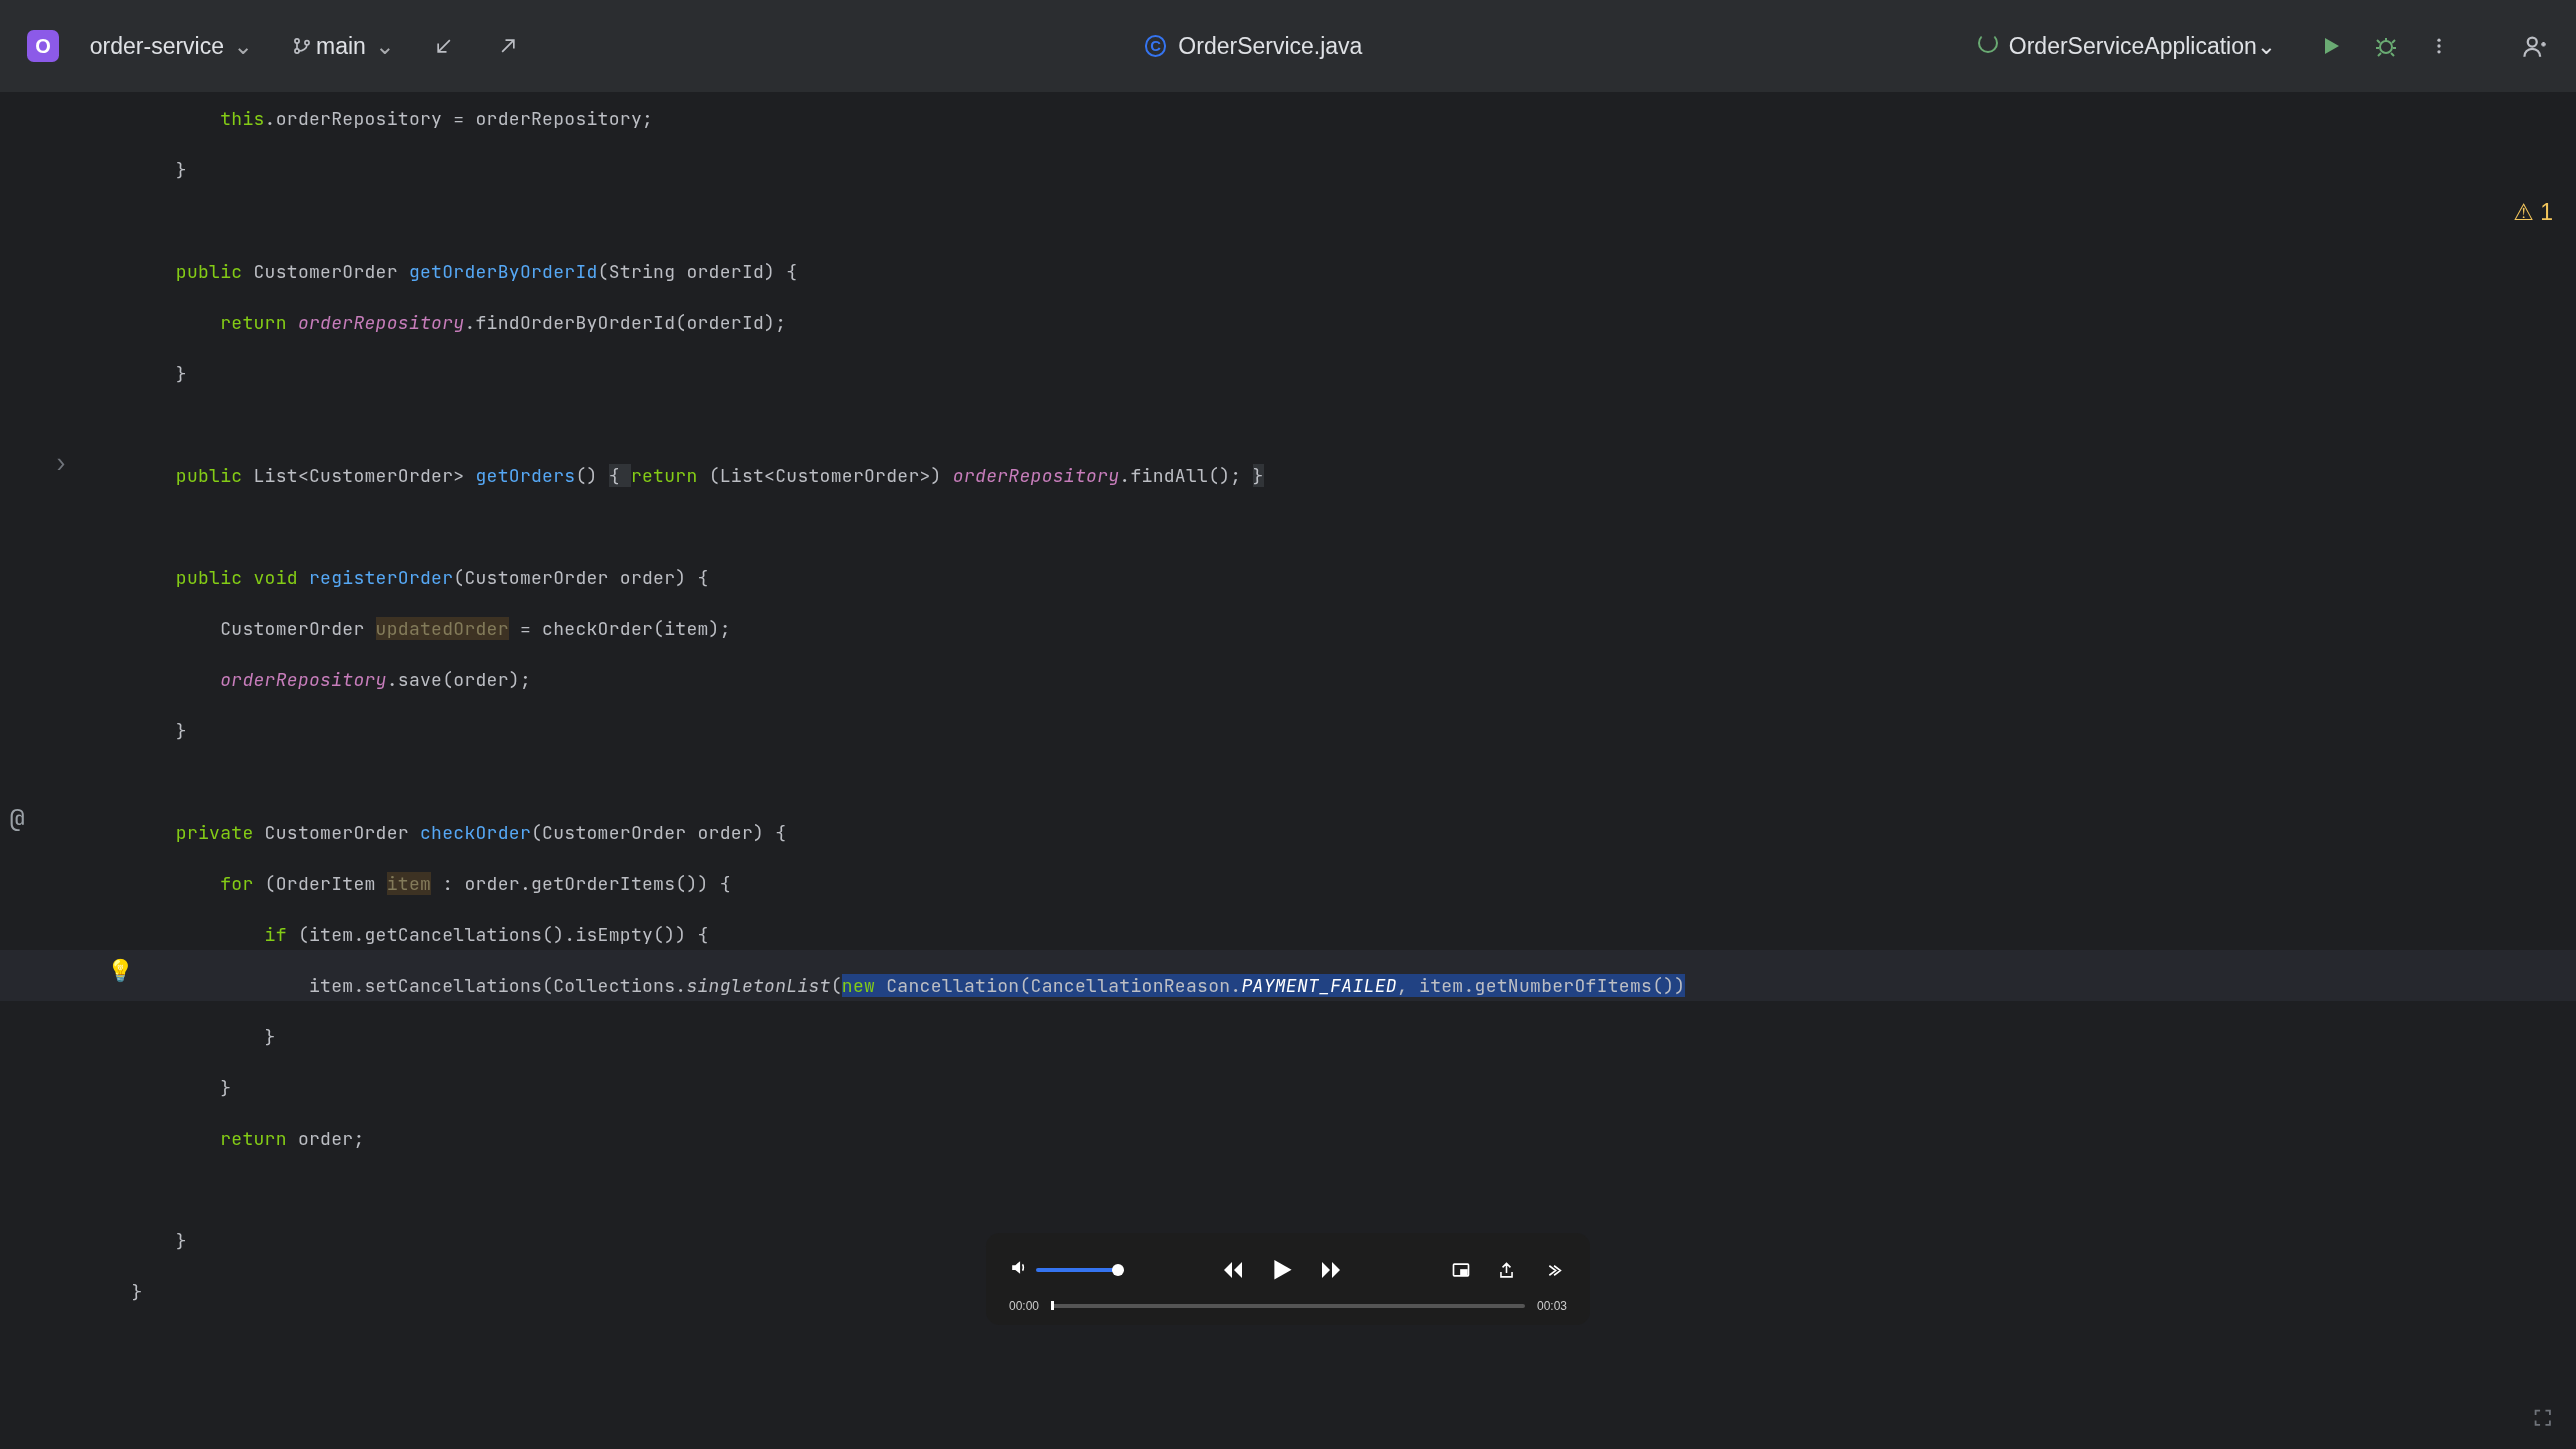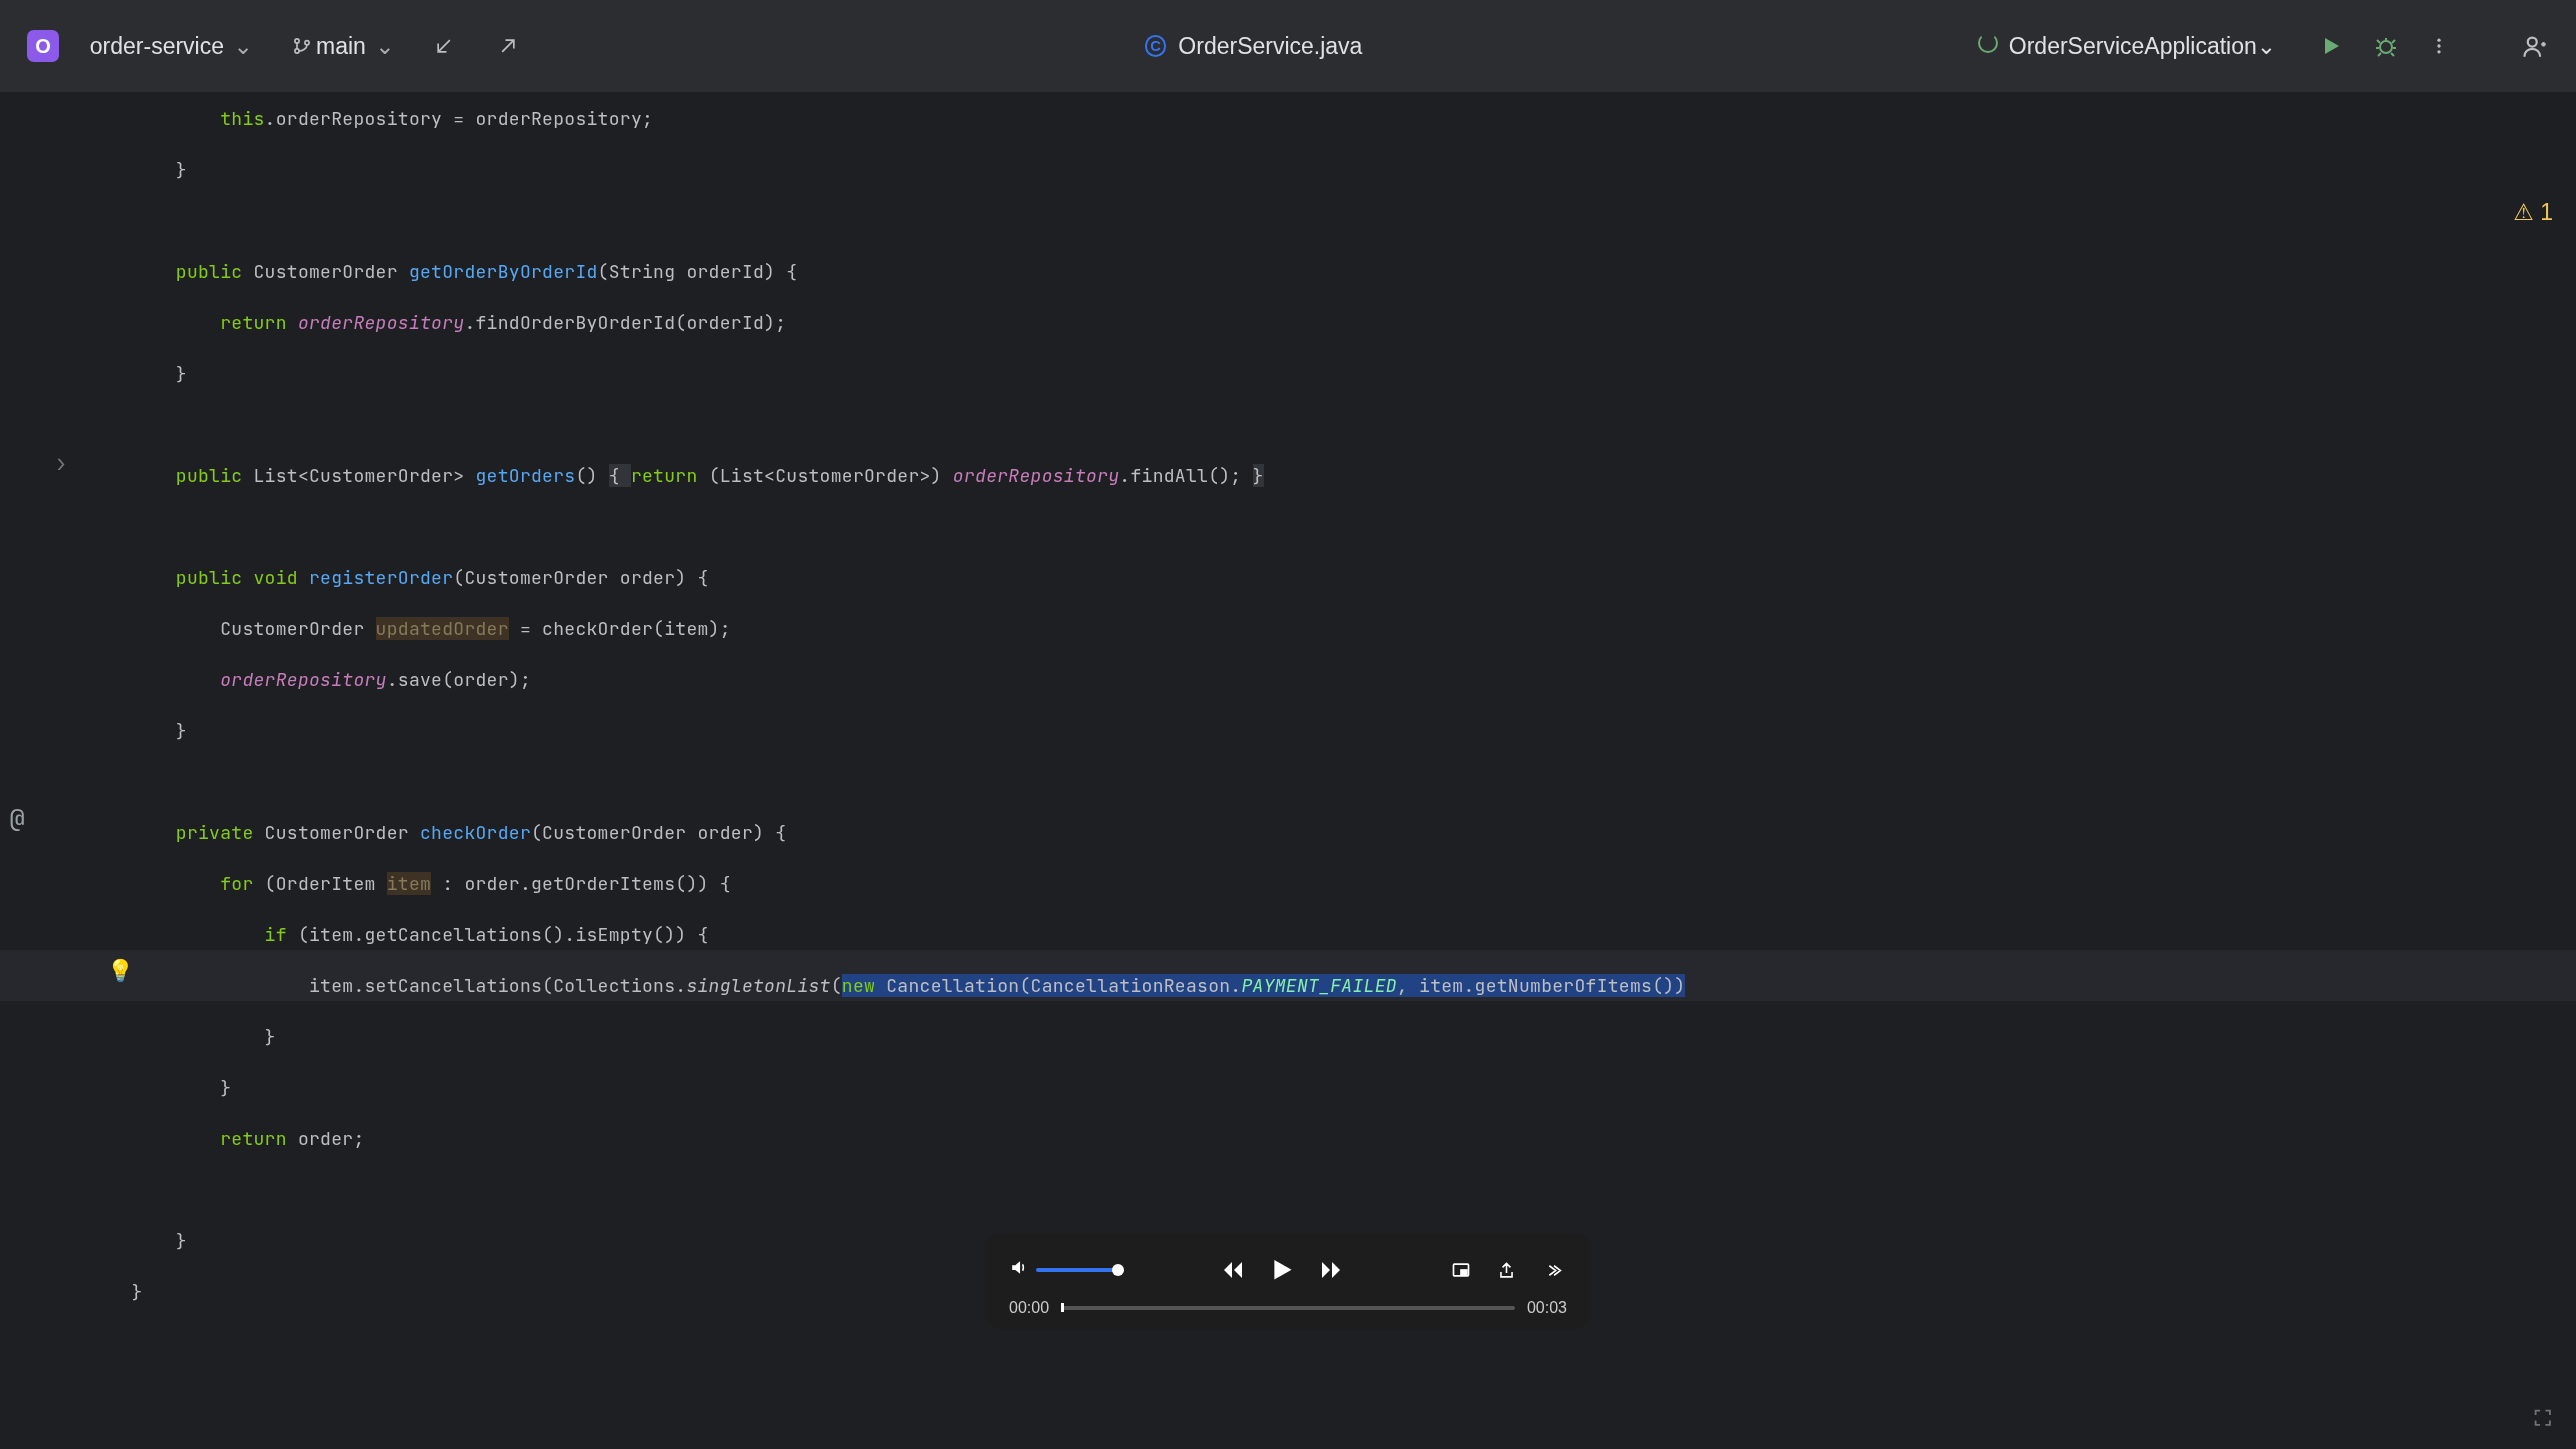--- a/index.html
+++ b/index.html
@@ -65,21 +65,21 @@
   .code {
     position:absolute; left:87px; right:20px; top:0; bottom:0;
     white-space: pre;
     line-height: 51px;
     font-size: 18px;
     letter-spacing: 0.3px;
   }
   .code span.kw   { color:#84cc16; }
   .code span.mname{ color:#56a8f5; }
   .code span.field{ color:#c77dbb;font-style:italic; }
-  .code span.const{ font-style:italic; color:#86efac; }
+  .code span.const{ font-style:italic; color:#ffffff; }
   .code span.warn { color:#837b5a; } 
   .code span.sel  { background:#214283; }
   .code span.stat { font-style:italic; }
   .bulb {
     position:absolute;
     left: 107px;
     color:#f2c55c;
     font-size:21.5px;
   }
   .fold {
@@ -124,21 +124,21 @@
     flex-direction:column;
     gap:10.7px;
   }
   .vc-row1 { display:flex; align-items:center; gap:16px; }
   .vc-vol { display:flex; align-items:center; gap:8px; }
   .vc-vol .track { width:81px; height:4px; background:#3574f0; border-radius:2px; position:relative;}
   .vc-vol .thumb { position:absolute; right:-6.7px; top:-4px; width:12px;height:12px;border-radius:50%;background:#fff;}
   .vc-spacer { flex:1; }
   .vc-btn { cursor:pointer; display:flex; align-items:center; justify-content:center; width:29.5px; height:29.5px; }
   .vc-btn.play { width:36px;height:36px; }
-  .vc-row2 { display:flex; align-items:center; gap:12px; font-size:16px; color:#ccc; }
+  .vc-row2 { display:flex; align-items:center; gap:12px; font-size:12px; color:#ccc; }
   .vc-seek { flex:1; height:4px; background:#555; border-radius:2px; position:relative;}
   .vc-seek .pos { position:absolute; left:0; top:-2.7px; width:2.7px; height:9.4px; background:#fff; }
   
   .hl-line {
     position:absolute;
     left:0; right:0;
     height:51px;
     background:#26282e;
   }
 </style>

